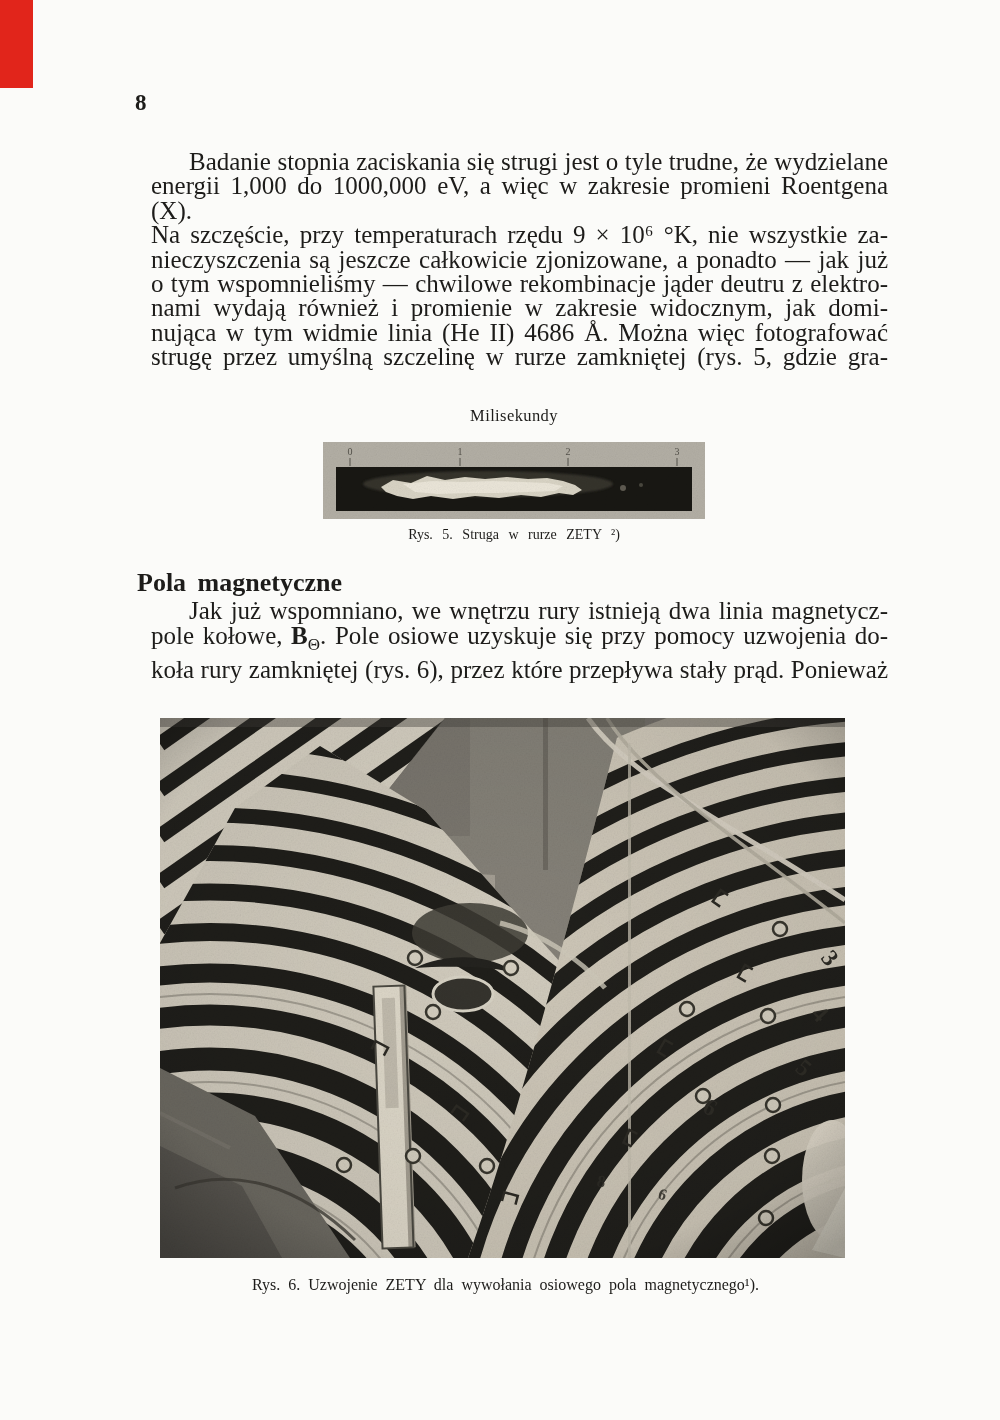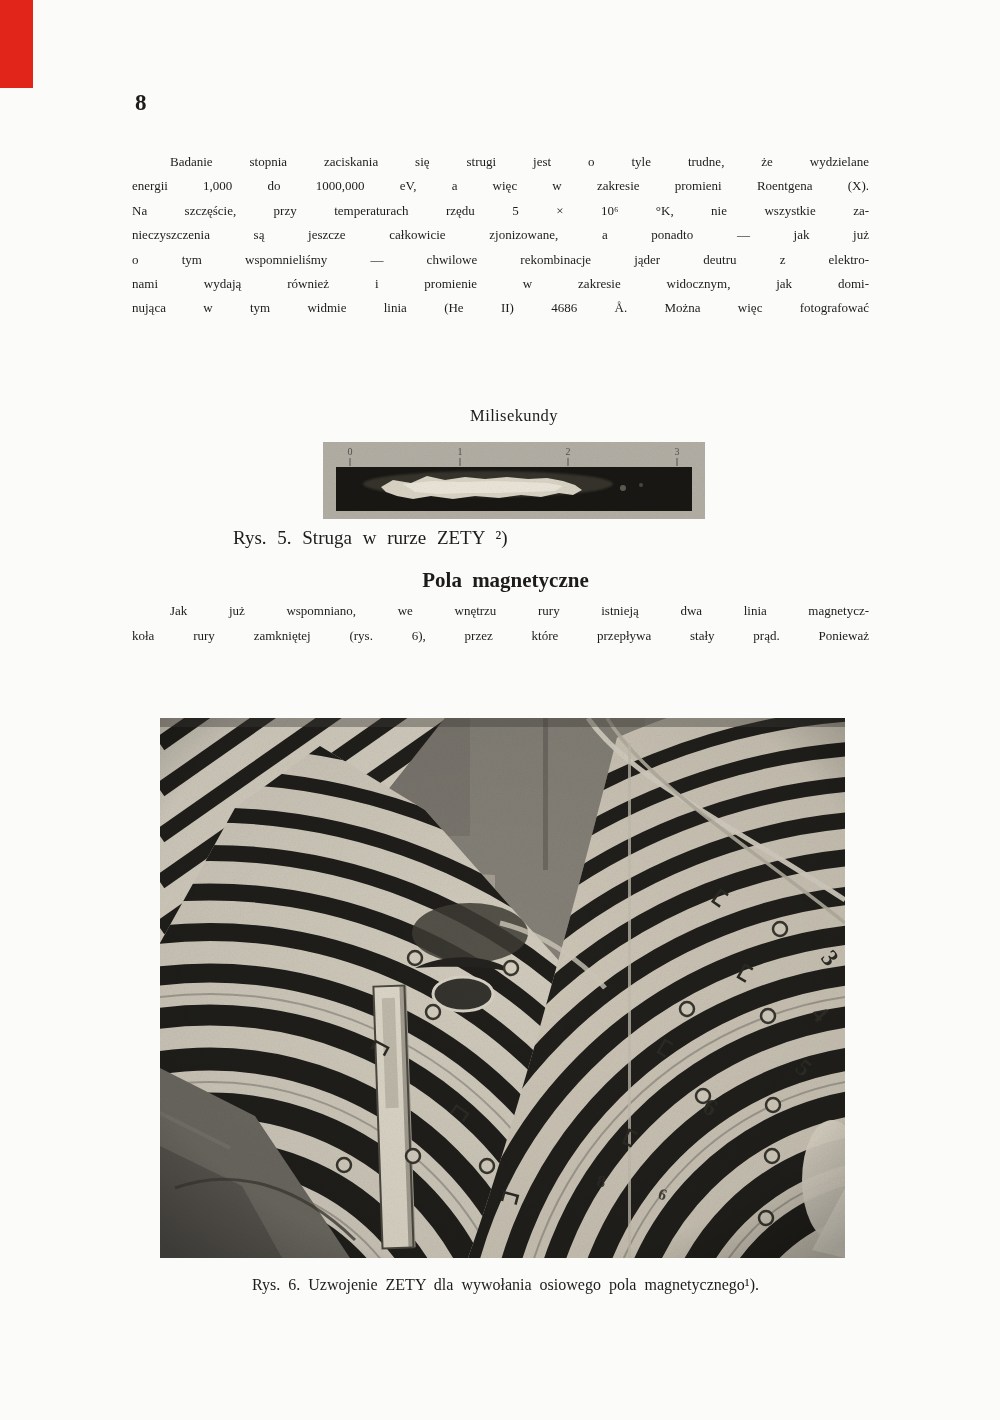--- a/index.html
+++ b/index.html
@@ -4,51 +4,52 @@
 <style>
   html,body{margin:0;padding:0}
   body{
     width:1000px;height:1420px;position:relative;overflow:hidden;
     background:#fbfbf9;color:#1d1c1a;
     font-family:"Liberation Serif", serif;
   }
   .page{position:absolute;inset:0}
   .ribbon{position:absolute;left:0;top:0;width:33px;height:88px;background:#e1251b}
   .pagenum{position:absolute;left:135px;top:90px;font-size:23px;font-weight:700}
-  .para{position:absolute;left:132px;width:737px;font-size:13px;line-height:24.4px}
+  .para{position:absolute;left:151px;width:737px;font-size:25px;line-height:24.4px}
   .p1{top:150px}
   .p2{top:599px;line-height:24.8px}
   .line{text-align:justify;text-align-last:justify}
   .line.indent{text-indent:38px}
   .line.last{text-align-last:left}
   sub{font-size:68%;vertical-align:-24%}
   .fig5-label{position:absolute;left:323px;top:406px;width:382px;text-align:center;font-size:16.5px;letter-spacing:.4px}
   .fig5{position:absolute;left:323px;top:442px}
-  .fig5-caption{position:absolute;left:233px;top:527px;width:562px;font-size:19px;word-spacing:6px}
-  .heading{position:absolute;left:137px;top:568px;width:737px;text-align:center;font-size:21px;font-weight:700;word-spacing:5px}
+  .fig5-caption{position:absolute;left:233px;top:527px;width:562px;text-align:center;font-size:14px;word-spacing:6px}
+  .heading{position:absolute;left:137px;top:568px;width:737px;font-size:26px;font-weight:700;word-spacing:5px}
   .photo{position:absolute;left:160px;top:718px}
   .fig6-caption{position:absolute;left:137px;top:1276px;width:737px;text-align:center;font-size:16px;word-spacing:4px}
 </style>
 </head>
 <body>
 
 <div class="page">
 
   <div class="ribbon"></div>
 
   <div class="pagenum">8</div>
 
   <div class="para p1">
     <div class="line indent">Badanie stopnia zaciskania się strugi jest o tyle trudne, że wydzielane</div>
     <div class="line">energii 1,000 do 1000,000 eV, a więc w zakresie promieni Roentgena (X).</div>
-    <div class="line">Na szczęście, przy temperaturach rzędu 5 × 10⁶ °K, nie wszystkie za-</div>
+    <div class="line">Na szczęście, przy temperaturach rzędu 9 × 10⁶ °K, nie wszystkie za-</div>
     <div class="line">nieczyszczenia są jeszcze całkowicie zjonizowane, a ponadto — jak już</div>
     <div class="line">o tym wspomnieliśmy — chwilowe rekombinacje jąder deutru z elektro-</div>
     <div class="line">nami wydają również i promienie w zakresie widocznym, jak domi-</div>
     <div class="line">nująca w tym widmie linia (He II) 4686 Å. Można więc fotografować</div>
+    <div class="line">strugę przez umyślną szczelinę w rurze zamkniętej (rys. 5, gdzie gra-</div>
   </div>
 
   <div class="fig5-label">Milisekundy</div>
 
   <svg class="fig5" width="382" height="77" viewBox="0 0 382 77">
     <defs>
       <filter id="g5">
           <feTurbulence type="fractalNoise" baseFrequency="0.9" numOctaves="2" stitchTiles="stitch"></feTurbulence>
           <feColorMatrix type="saturate" values="0"></feColorMatrix>
         </filter>
@@ -78,20 +79,21 @@
     <circle cx="318" cy="43" r="2" fill="#6b675c" opacity=".6"></circle>
     <rect width="382" height="77" filter="url(#g5)" opacity=".16" style="mix-blend-mode:multiply"></rect>
   </svg>
 
   <div class="fig5-caption">Rys. 5. Struga w rurze ZETY ²)</div>
 
   <div class="heading">Pola magnetyczne</div>
 
   <div class="para p2">
     <div class="line indent">Jak już wspomniano, we wnętrzu rury istnieją dwa linia magnetycz-</div>
+    <div class="line">pole kołowe, <b>B</b><sub>Θ</sub>. Pole osiowe uzyskuje się przy pomocy uzwojenia do-</div>
     <div class="line">koła rury zamkniętej (rys. 6), przez które przepływa stały prąd. Ponieważ</div>
   </div>
 
   <svg class="photo" width="685" height="540" viewBox="0 0 685 540">
     <defs>
       <clipPath id="ph">
           <rect width="685" height="540"></rect>
         </clipPath>
       <clipPath id="ulClip">
           <path d="M0,0 L285,0 L0,360 Z"></path>

